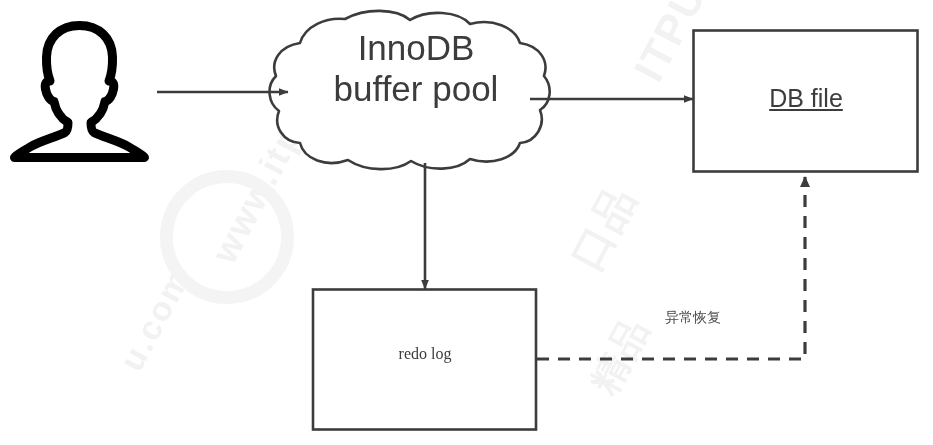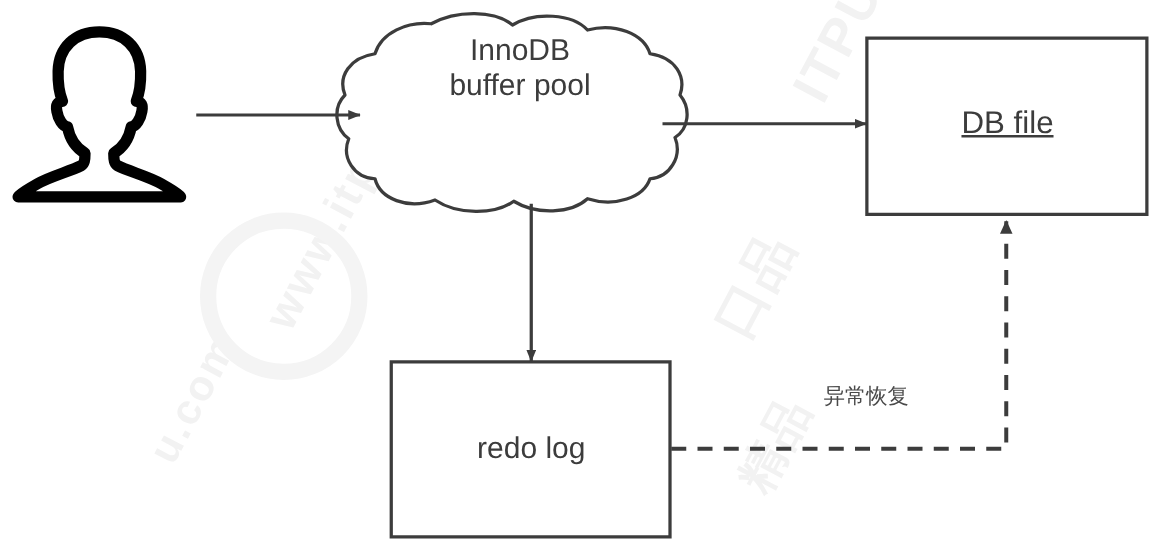--- a/index.html
+++ b/index.html
@@ -30,42 +30,43 @@
     color: #3c3c3c;
     font-weight: 400;
     line-height: 1.18;
     white-space: pre-line;
     user-select: none;
   }
   #cloud-label {
     left: 300px;
     top: 27px;
     width: 232px;
-    font-size: 24px;
+    font-size: 35px;
   }
   #dbfile-label {
     left: 700px;
     top: 84px;
     width: 212px;
     font-size: 25px;
     text-decoration: underline;
   }
   #redolog-label {
     left: 320px;
     top: 345px;
     width: 210px;
-    font-size: 24px;
+    font-size: 16px;
+    font-family: Liberation Serif, serif;
   }
   #recovery-label {
     left: 617px;
     top: 309px;
     width: 152px;
-    font-size: 17px;
+    font-size: 14px;
     color: #4a4a4a;
-    font-family: Liberation Mono, monospace;
+    font-family: Liberation Sans, sans-serif;
   }
   .watermark {
     position: absolute;
     color: #f2f2f2;
     font-size: 42px;
     font-weight: 700;
     letter-spacing: 2px;
     user-select: none;
     pointer-events: none;
     white-space: nowrap;

